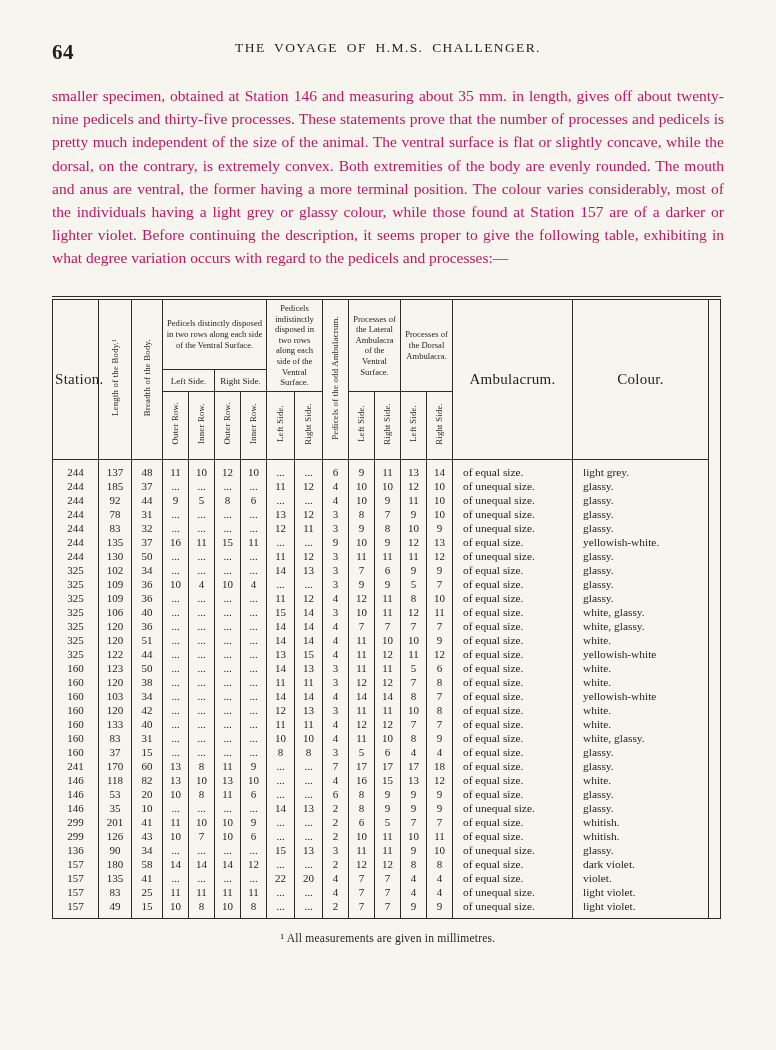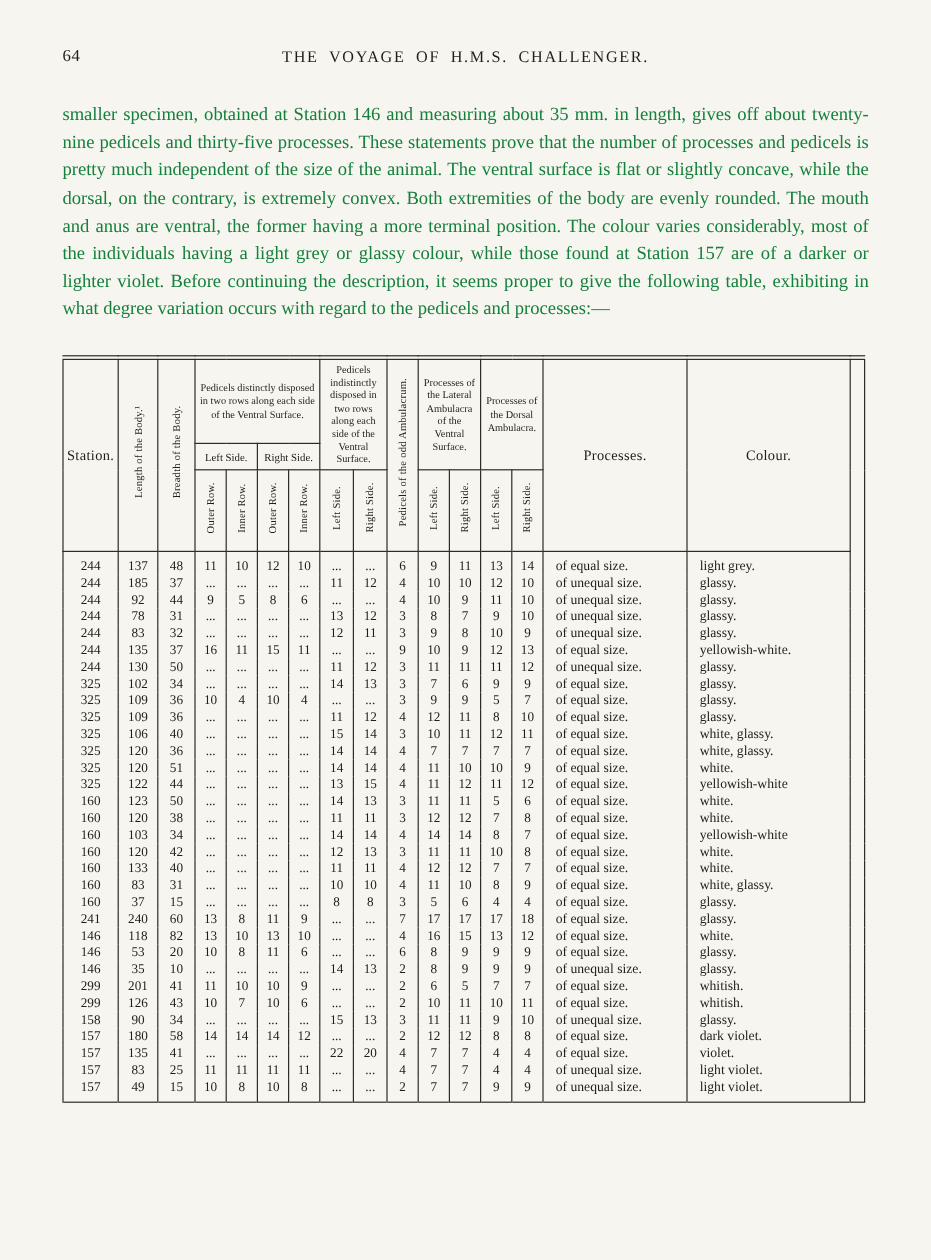--- a/index.html
+++ b/index.html
@@ -13,28 +13,28 @@
     width:776px;height:1050px;
     background:var(--paper);
     color:var(--ink);
     font-family:"Liberation Serif", serif;
     overflow:hidden;
     position:relative;
   }
   .page{padding:40px 52px 0 52px;}
 
   .pagehead{position:relative;height:22px;margin-bottom:22px;}
-  .page-number{position:absolute;left:0;top:0;font-size:14px;font-weight:normal;letter-spacing:0.5px;}
+  .page-number{position:absolute;left:0;top:0;font-size:21px;font-weight:bold;letter-spacing:0.5px;}
   .running-title{text-align:center;font-size:13.5px;letter-spacing:1.4px;word-spacing:4px;}
 
   .body-text{
     font-size:15.5px;
     line-height:23.2px;
     text-align:justify;
-    color:#15803d;
+    color:#be185d;
   }
 
   .table-wrap{margin-top:26px;}
   table{
     width:668px;
     table-layout:fixed;
     border-collapse:collapse;
     border:1.4px solid var(--rule);
     border-top:4px double var(--rule);
   }
@@ -44,21 +44,21 @@
     vertical-align:middle;
     text-align:center;
     padding:1px 2px;
   }
   thead tr:nth-child(1){height:72px;}
   thead tr:nth-child(2){height:22px;}
   thead tr:nth-child(3){height:68px;}
 
   th.group{font-size:8.6px;line-height:10.6px;padding:2px 3px;margin-left:20px;}
   th.side{font-size:9px;}
-  th.hplain{font-size:12px;letter-spacing:0.3px;}
+  th.hplain{font-size:15px;letter-spacing:0.3px;}
   th.vcell{padding:2px 0;}
   .vert{
     display:inline-block;
     writing-mode:vertical-rl;
     transform:rotate(180deg);
     white-space:nowrap;
     font-size:8.8px;
     line-height:1;
     letter-spacing:0.2px;
   }
@@ -122,21 +122,21 @@
       <thead>
         <tr>
           <th rowspan="3" class="hplain">Station.</th>
           <th rowspan="3" class="vcell"><span class="vert">Length of the Body.¹</span></th>
           <th rowspan="3" class="vcell"><span class="vert">Breadth of the Body.</span></th>
           <th colspan="4" class="group">Pedicels distinctly disposed in two rows along each side of the Ventral Surface.</th>
           <th colspan="2" rowspan="2" class="group">Pedicels indistinctly disposed in two rows along each side of the Ventral Surface.</th>
           <th rowspan="3" class="vcell"><span class="vert">Pedicels of the odd Ambulacrum.</span></th>
           <th colspan="2" rowspan="2" class="group">Processes of the Lateral Ambulacra of the Ventral Surface.</th>
           <th colspan="2" rowspan="2" class="group">Processes of the Dorsal Ambulacra.</th>
-          <th rowspan="3" class="hplain">Processes.</th>
+          <th rowspan="3" class="hplain">Ambulacrum.</th>
           <th rowspan="3" class="hplain">Colour.</th>
           <th rowspan="3" class="spacer"></th>
         </tr>
         <tr>
           <th colspan="2" class="side">Left Side.</th>
           <th colspan="2" class="side">Right Side.</th>
         </tr>
         <tr>
           <th class="vcell"><span class="vert">Outer Row.</span></th>
           <th class="vcell"><span class="vert">Inner Row.</span></th>
@@ -545,21 +545,21 @@
             <td>5</td>
             <td>6</td>
             <td>4</td>
             <td>4</td>
             <td class="txt">of equal size.</td>
             <td class="txt">glassy.</td>
             <td class="spacer"></td>
           </tr>
           <tr>
             <td>241</td>
-            <td>240</td>
+            <td>170</td>
             <td>60</td>
             <td>13</td>
             <td>8</td>
             <td>11</td>
             <td>9</td>
             <td>...</td>
             <td>...</td>
             <td>7</td>
             <td>17</td>
             <td>17</td>
@@ -658,21 +658,21 @@
             <td>2</td>
             <td>10</td>
             <td>11</td>
             <td>10</td>
             <td>11</td>
             <td class="txt">of equal size.</td>
             <td class="txt">whitish.</td>
             <td class="spacer"></td>
           </tr>
           <tr>
-            <td>158</td>
+            <td>136</td>
             <td>90</td>
             <td>34</td>
             <td>...</td>
             <td>...</td>
             <td>...</td>
             <td>...</td>
             <td>15</td>
             <td>13</td>
             <td>3</td>
             <td>11</td>
@@ -756,14 +756,15 @@
             <td>9</td>
             <td>9</td>
             <td class="txt">of unequal size.</td>
             <td class="txt">light violet.</td>
             <td class="spacer"></td>
           </tr>
         </tbody>
     </table>
   </div>
 
+  <div class="footnote">¹ All measurements are given in millimetres.</div>
 
 </div>
 
 </body></html>

